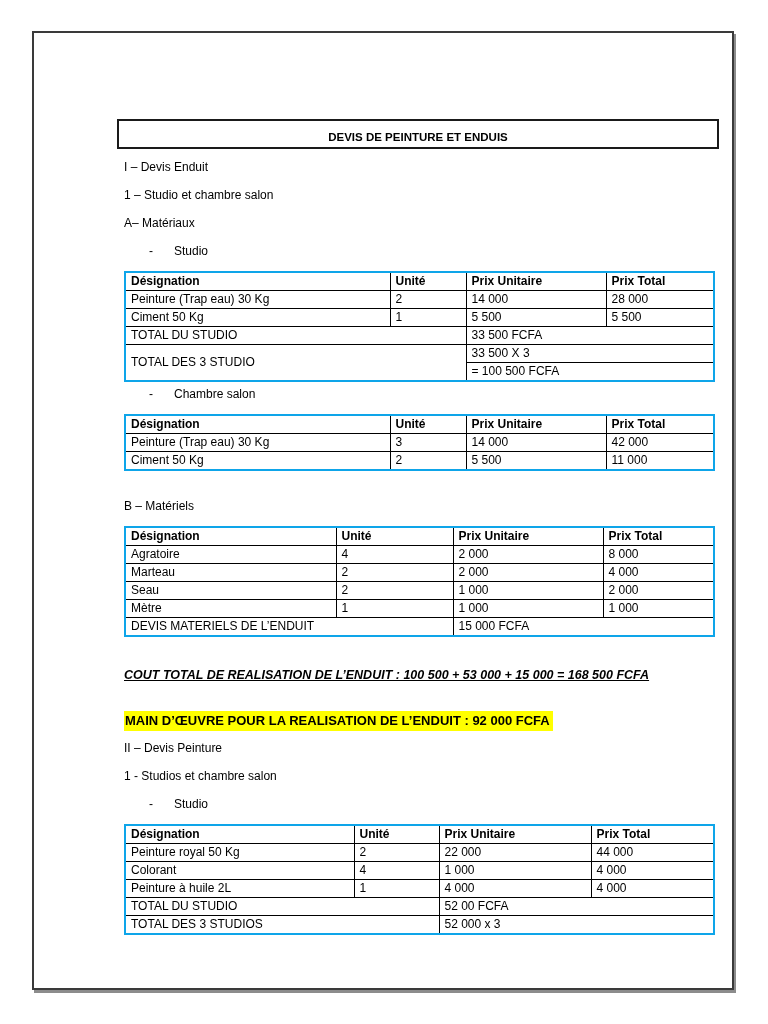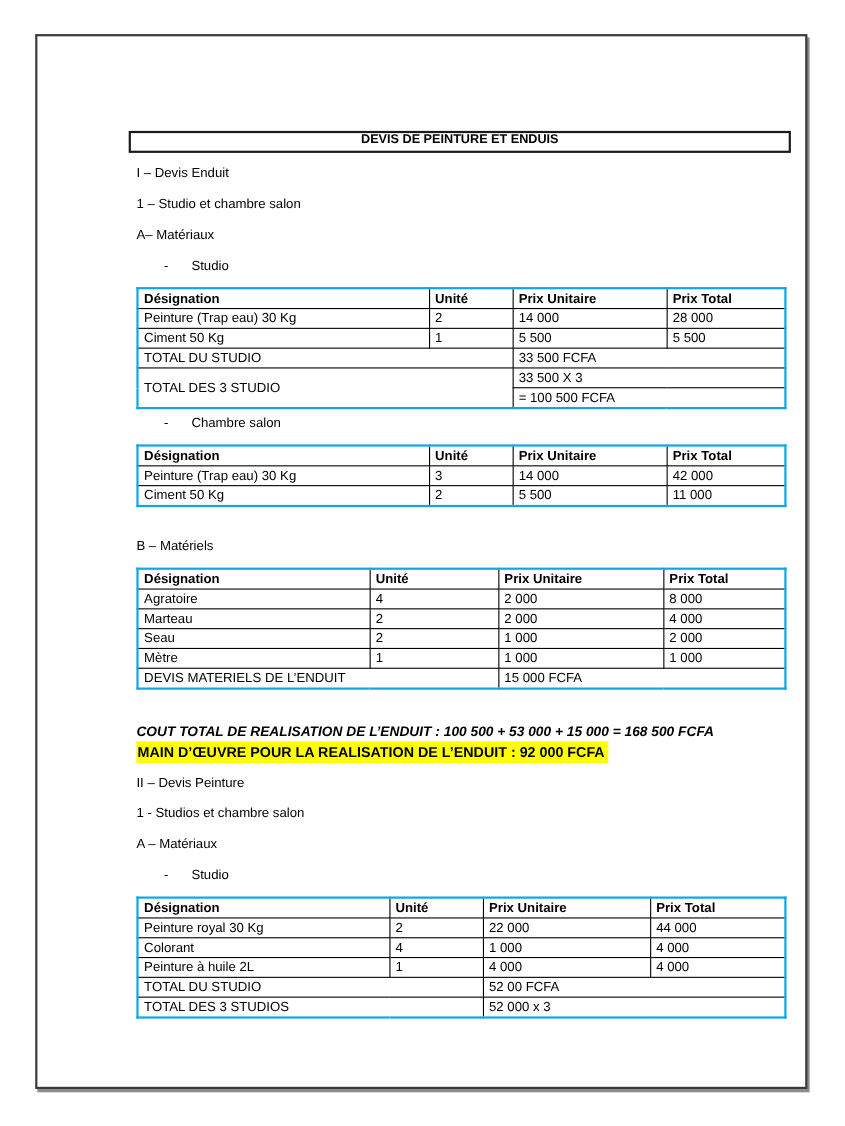--- a/index.html
+++ b/index.html
@@ -26,21 +26,21 @@
     width: 589px;
   }
   .title-box {
     box-sizing: border-box;
     margin: 0 0 10px -7px;
     width: 602px;
     border: 2px solid #1a1a1a;
     text-align: center;
     font-weight: bold;
     font-size: 11.5px;
-    padding: 0 0 4px 0;
+    padding: 10px 0 4px 0;
   }
   p { margin: 0 0 11px 0; font-size: 12px; line-height: 17px; }
   .bullet { padding-left: 25px; }
   .dash { display: inline-block; width: 25px; }
   table {
     border-collapse: collapse;
     width: 589px;
     table-layout: fixed;
     margin: 0 0 0 0;
     font-size: 12px;
@@ -63,22 +63,23 @@
   .t3 .c1 { width: 211px; } .t3 .c2 { width: 117px; }
   .t3 .c3 { width: 150px; } .t3 .c4 { width: 111px; }
   .t4 .c1 { width: 229px; } .t4 .c2 { width: 85px; }
   .t4 .c3 { width: 152px; } .t4 .c4 { width: 123px; }
   .mt4  { margin-top: 4px; }
   .mt27 { margin-top: 27px; }
   .mt30 { margin-top: 30px; }
   .cout-total {
     font-weight: bold;
     font-style: italic;
+    text-decoration: underline;
     font-size: 12.5px;
-    margin-bottom: 1px;
+    margin-bottom: 28px;
   }
   .highlight-line { margin-bottom: 10px; }
   .highlight {
     background: #ffff00;
     font-weight: bold;
     font-size: 13px;
     padding: 2px 3px 3px 1px;
   }
 </style>
 </head>
@@ -213,39 +214,38 @@
           <td colspan="2" class="b">15 000 FCFA</td>
         </tr>
       </tbody>
         </table>
 
       <p class="cout-total mt30">COUT TOTAL DE REALISATION DE L’ENDUIT : 100 500 + 53 000 + 15 000 = 168 500 FCFA</p>
       <p class="highlight-line"><span class="highlight">MAIN D’ŒUVRE POUR LA REALISATION DE L’ENDUIT : 92 000 FCFA</span></p>
 
       <p>II – Devis Peinture</p>
       <p>1 - Studios et chambre salon</p>
-      <p>A – Matériaux</p>
       <p class="bullet"><span class="dash">-</span><span>Studio</span></p>
 
       <table class="t t4">
         <colgroup>
             <col class="c1">
             <col class="c2">
             <col class="c3">
             <col class="c4">
           </colgroup>
         <tbody>
             <tr>
           <th>Désignation</th>
           <th>Unité</th>
           <th>Prix Unitaire</th>
           <th>Prix Total</th>
         </tr>
         <tr>
-          <td>Peinture royal 30 Kg</td>
+          <td>Peinture royal 50 Kg</td>
           <td>2</td>
           <td>22 000</td>
           <td>44 000</td>
         </tr>
         <tr>
           <td>Colorant</td>
           <td>4</td>
           <td>1 000</td>
           <td>4 000</td>
         </tr>

